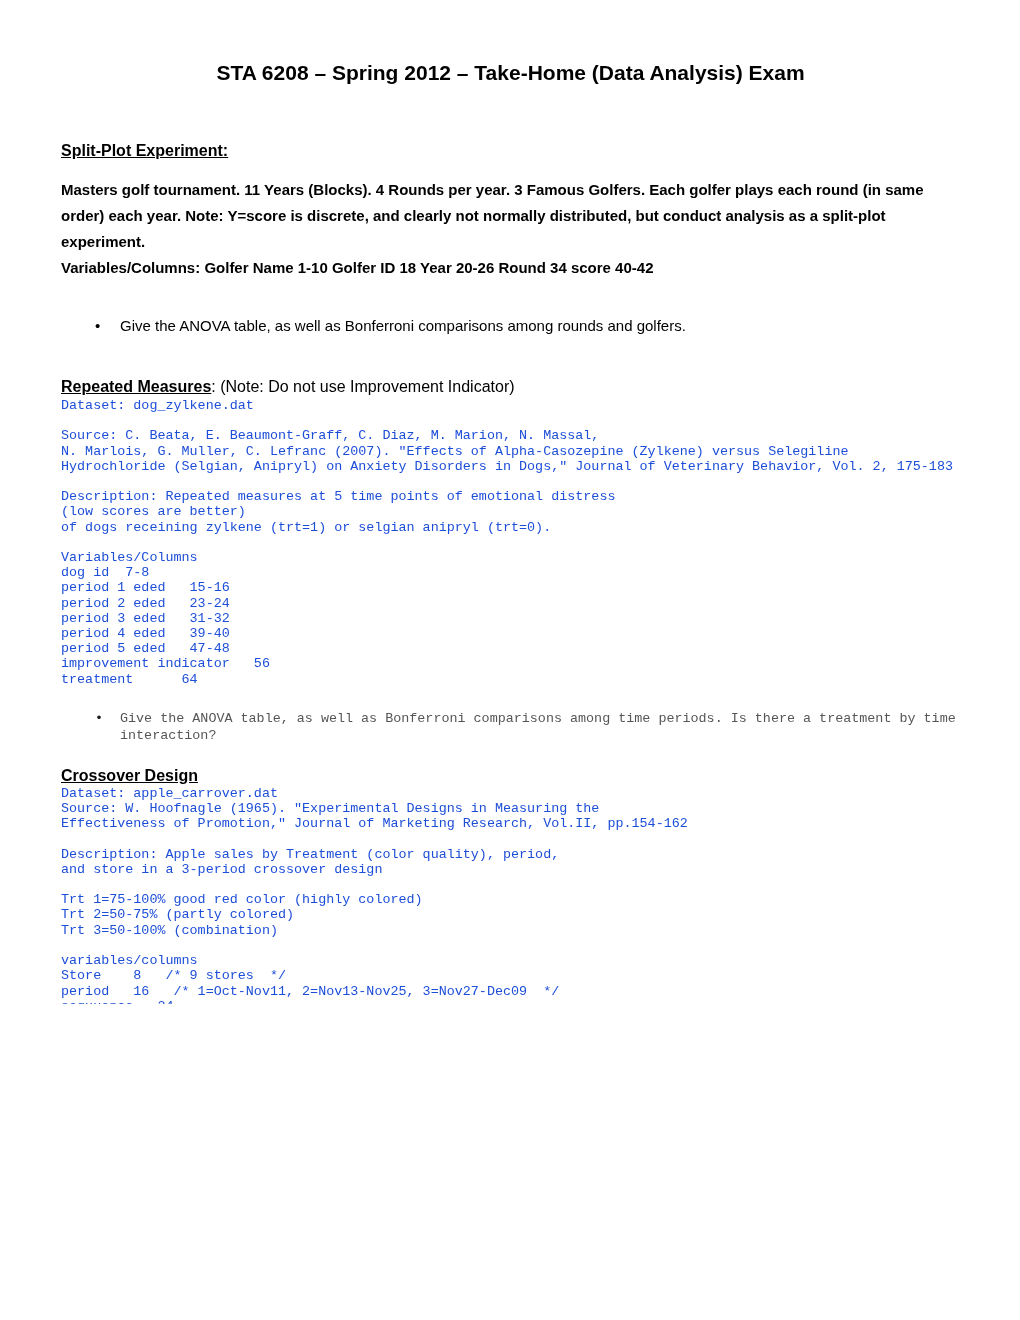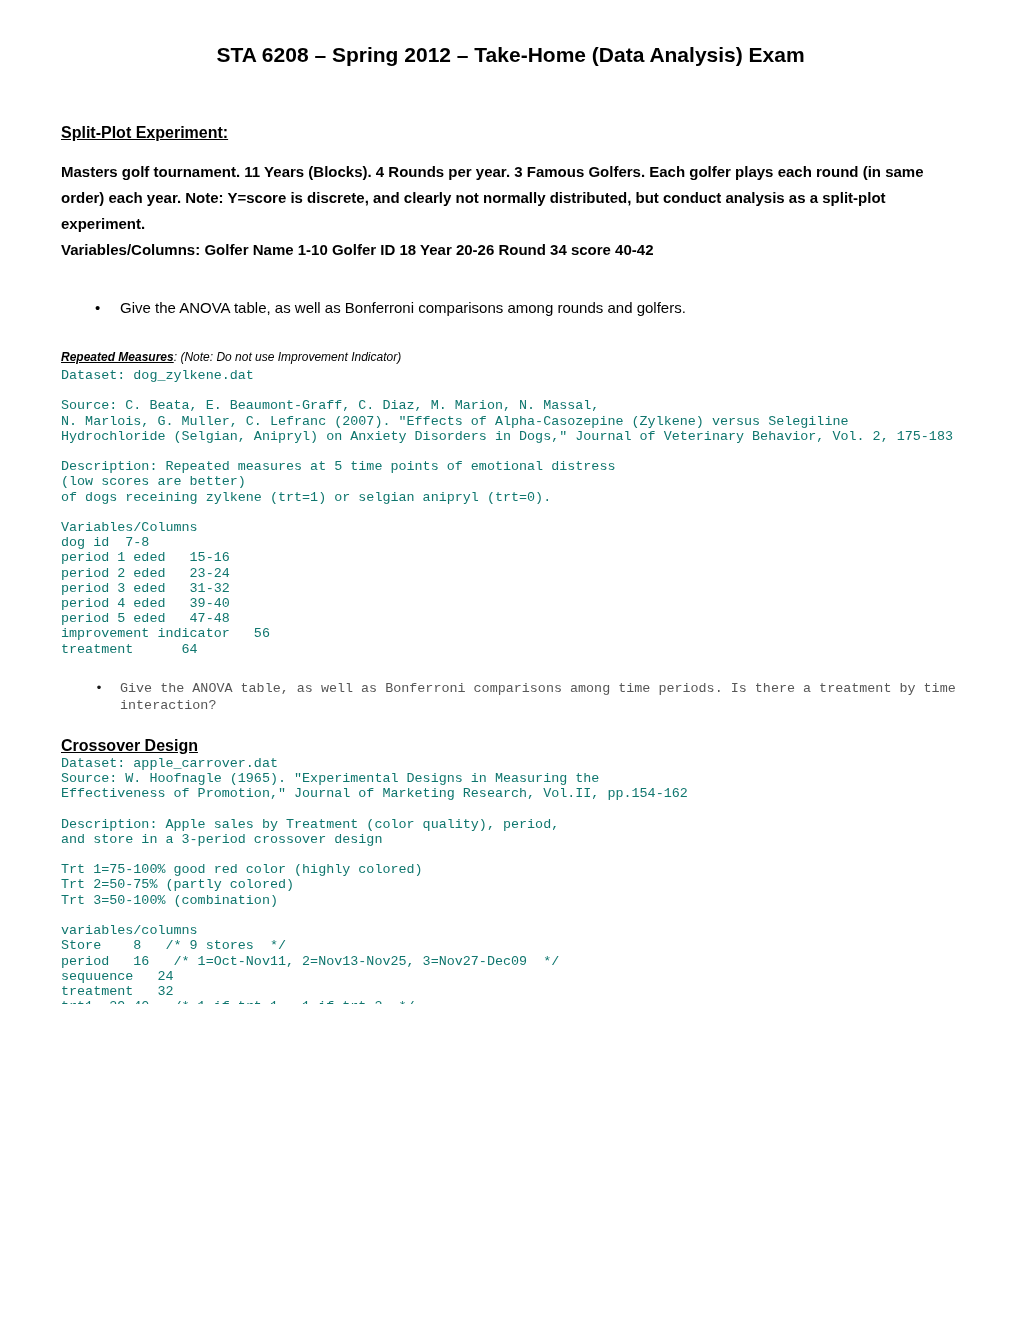--- a/index.html
+++ b/index.html
@@ -1,21 +1,21 @@
 <!DOCTYPE html>
 <html><head>
 <meta charset="utf-8">
 <style>
   html, body { margin: 0; padding: 0; background: #ffffff; }
   body { width: 1020px; height: 1320px; }
   .page {
     box-sizing: border-box;
     width: 1020px;
     height: 1004px;
-    padding: 40px 60px 0 61px;
+    padding: 58px 60px 0 61px;
     font-family: "Liberation Sans", sans-serif;
     color: #000000;
     background: #ffffff;
     overflow: hidden;
   }
   .doc-title {
     font-size: 21px;
     font-weight: bold;
     line-height: 30px;
     text-align: center;
@@ -42,36 +42,35 @@
     flex: none;
     width: 25px;
     margin-left: 34px;
   }
   .bullet-sans {
     margin-top: 32px;
     font-size: 15px;
     line-height: 26px;
   }
   .rm-heading {
-    margin-top: 25px;
-    font-size: 12px;
+    margin-top: 37px;
+    font-size: 16px;
     line-height: 22px;
     font-weight: normal;
     margin-bottom: 0;
-    font-style: italic;
   }
   .rm-heading .bold-underline {
     font-weight: bold;
     text-decoration: underline;
   }
   pre.mono {
     font-family: "Liberation Mono", "DejaVu Sans Mono", monospace;
     font-size: 13.4px;
     line-height: 15.2px;
-    color: #0f766e;
+    color: #1d4ed8;
     margin: 0;
     white-space: pre;
   }
   .mono-dog { margin-top: 29px; }
   .mono-apple { margin-top: 31px; }
   .bullet-mono {
     margin-top: 23px;
     font-family: "Liberation Mono", "DejaVu Sans Mono", monospace;
     font-size: 13.4px;
     line-height: 17px;

